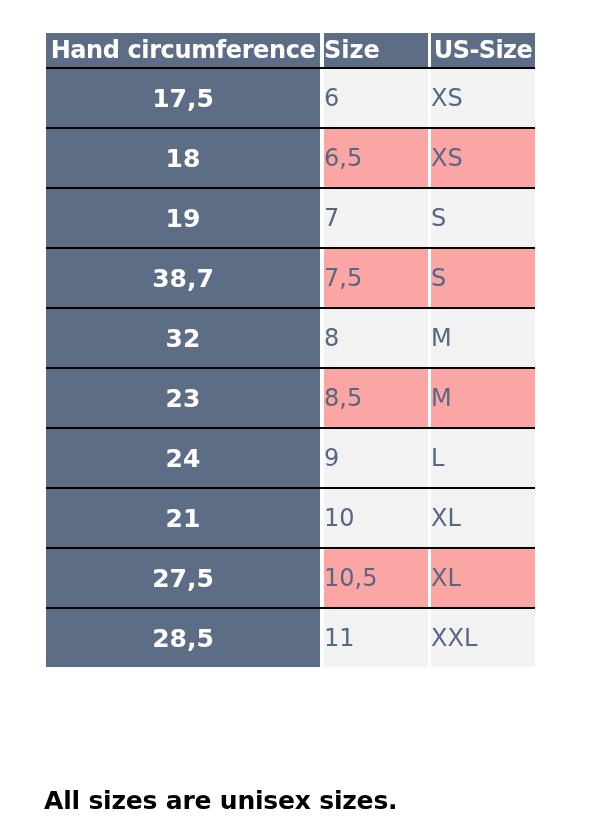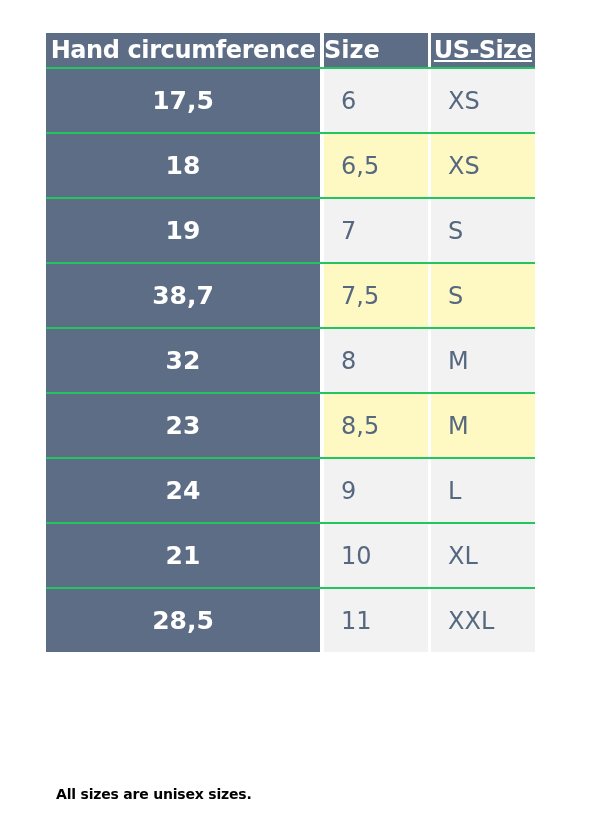--- a/index.html
+++ b/index.html
@@ -54,35 +54,34 @@
   th.th-circ {
     text-align: center;
     letter-spacing: -0.4px;
   }
   th.th-size {
     text-align: left;
   }
   th.th-us {
     text-align: center;
     letter-spacing: -0.6px;
-    text-decoration: underline;
   }
   th.th-gap {
     background: #ffffff !important;
   }
 
   
   .size-table tbody tr { height: 60px; }
 
   .size-table tbody td {
     height: 60px;
-    padding: 17px;
+    padding: 0;
     margin: 0;
     vertical-align: middle;
-    border-top: 2px solid #22c55e;
+    border-top: 2px solid #000000;
     box-sizing: border-box;
   }
 
   td.cell-circ {
     background: #5c6d85;
     color: #ffffff;
     font-weight: bold;
     font-size: 25px;
     text-align: center;
   }
@@ -98,28 +97,28 @@
 
   td.cell-gap {
     background: #ffffff !important;
     border-top: 2px solid #ffffff;
   }
 
   
   tbody tr.row-odd  td.cell-size,
   tbody tr.row-odd  td.cell-us  { background: #f2f2f2; }
   tbody tr.row-even td.cell-size,
-  tbody tr.row-even td.cell-us  { background: #fef9c3; }
+  tbody tr.row-even td.cell-us  { background: #fca5a5; }
 
   
   .footnote {
     position: absolute;
-    left: 56px;
+    left: 44px;
     top: 786px;
-    font-size: 14px;
+    font-size: 25px;
     font-weight: bold;
     color: #000000;
     letter-spacing: -0.2px;
     white-space: nowrap;
   }
 </style>
 </head>
 <body>
 
 <div class="page">
@@ -193,20 +192,27 @@
           <td class="cell-gap"></td>
           <td class="cell-us">L</td>
         </tr>
         <tr class="row-odd">
           <td class="cell-circ">21</td>
           <td class="cell-gap"></td>
           <td class="cell-size">10</td>
           <td class="cell-gap"></td>
           <td class="cell-us">XL</td>
         </tr>
+        <tr class="row-even">
+          <td class="cell-circ">27,5</td>
+          <td class="cell-gap"></td>
+          <td class="cell-size">10,5</td>
+          <td class="cell-gap"></td>
+          <td class="cell-us">XL</td>
+        </tr>
         <tr class="row-odd">
           <td class="cell-circ">28,5</td>
           <td class="cell-gap"></td>
           <td class="cell-size">11</td>
           <td class="cell-gap"></td>
           <td class="cell-us">XXL</td>
         </tr>
       </tbody>
   </table>
 

